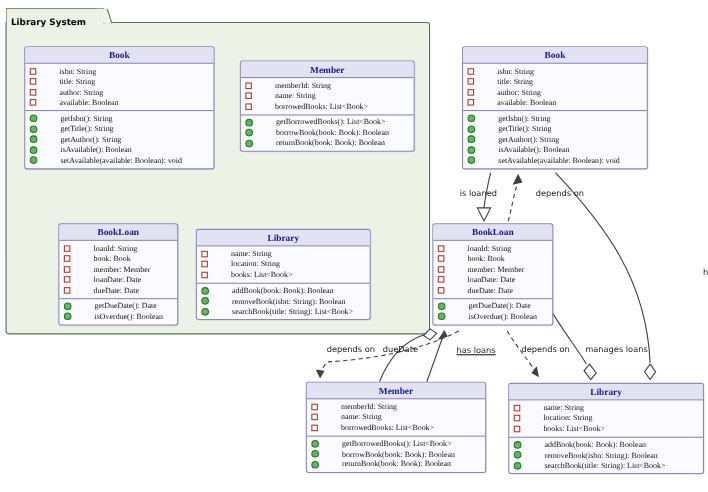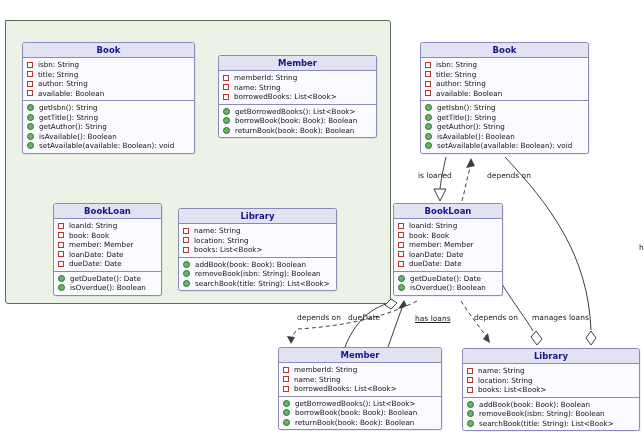--- a/index.html
+++ b/index.html
@@ -33,29 +33,30 @@
     padding-left:4px;line-height:13px;display:inline-block;white-space:nowrap;
   }
 
   
   .uml-class{
     position:absolute;z-index:2;
     background:var(--class-body-fill,#fbfbff);
     border:1px solid var(--class-border,#8a8ab8);
     border-radius:2.5px;
     box-shadow:0.5px 0.5px 0 rgba(130,130,170,0.25);
+    font-family:Liberation Serif, serif;
   }
   .uml-title{
     background:var(--class-header-fill,#e2e2f2);
     color:var(--class-title-text,#16168a);
     font-size:8.5px;font-weight:bold;text-align:center;
     padding:2px 3px;border-radius:2px 2px 0 0;white-space:nowrap;
   }
   .uml-sec{padding:2px 0;border-top:1px solid var(--class-border,#8a8ab8);}
-  .row{display:flex;align-items:center;gap:5px;padding:0 4px;height:9.5px;white-space:nowrap;}
+  .row{display:flex;align-items:center;gap:21px;padding:0 4px;height:9.5px;white-space:nowrap;}
   .txt{font-size:7.2px;color:#111;}
   .ic{flex:0 0 auto;display:inline-block;}
   .ic.field{width:4px;height:4px;border:1px solid var(--field-icon,#b03a2e);background:#fff;}
   .ic.method{width:5px;height:5px;border:1px solid var(--method-icon-border,#1f7a1f);
     background:var(--method-icon-fill,#6fae6f);border-radius:50%;}
 
   
   svg.edges{position:absolute;left:0;top:0;z-index:1;}
   svg .solid,svg .dashed{fill:none;stroke:var(--edge-color,#3f3f3f);stroke-width:1;}
   svg .dashed{stroke-dasharray:4 3;}
@@ -65,20 +66,23 @@
   .edge-label{
     position:absolute;z-index:3;font-size:7.5px;color:#222;white-space:nowrap;
   }
 </style>
 </head>
 <body>
 
 <div class="stage">
 
   <div class="pkg-body"></div>
+  <div class="pkg-tab">
+    <span>Library System</span>
+  </div>
 
   <svg class="edges" width="644" height="447" viewBox="0 0 644 447">
 
     <path class="solid" d="M446,157 C443,170 441,180 440,189"></path>
     <polygon class="hollow" points="434,189 446,189 440,201"></polygon>
 
     <path class="dashed" d="M462,201 C465,190 467,178 470,168"></path>
     <polygon class="filled" points="471,158 466,168 475,166"></polygon>
 
     <path class="solid" d="M505,157 C550,205 588,255 591,330"></path>

